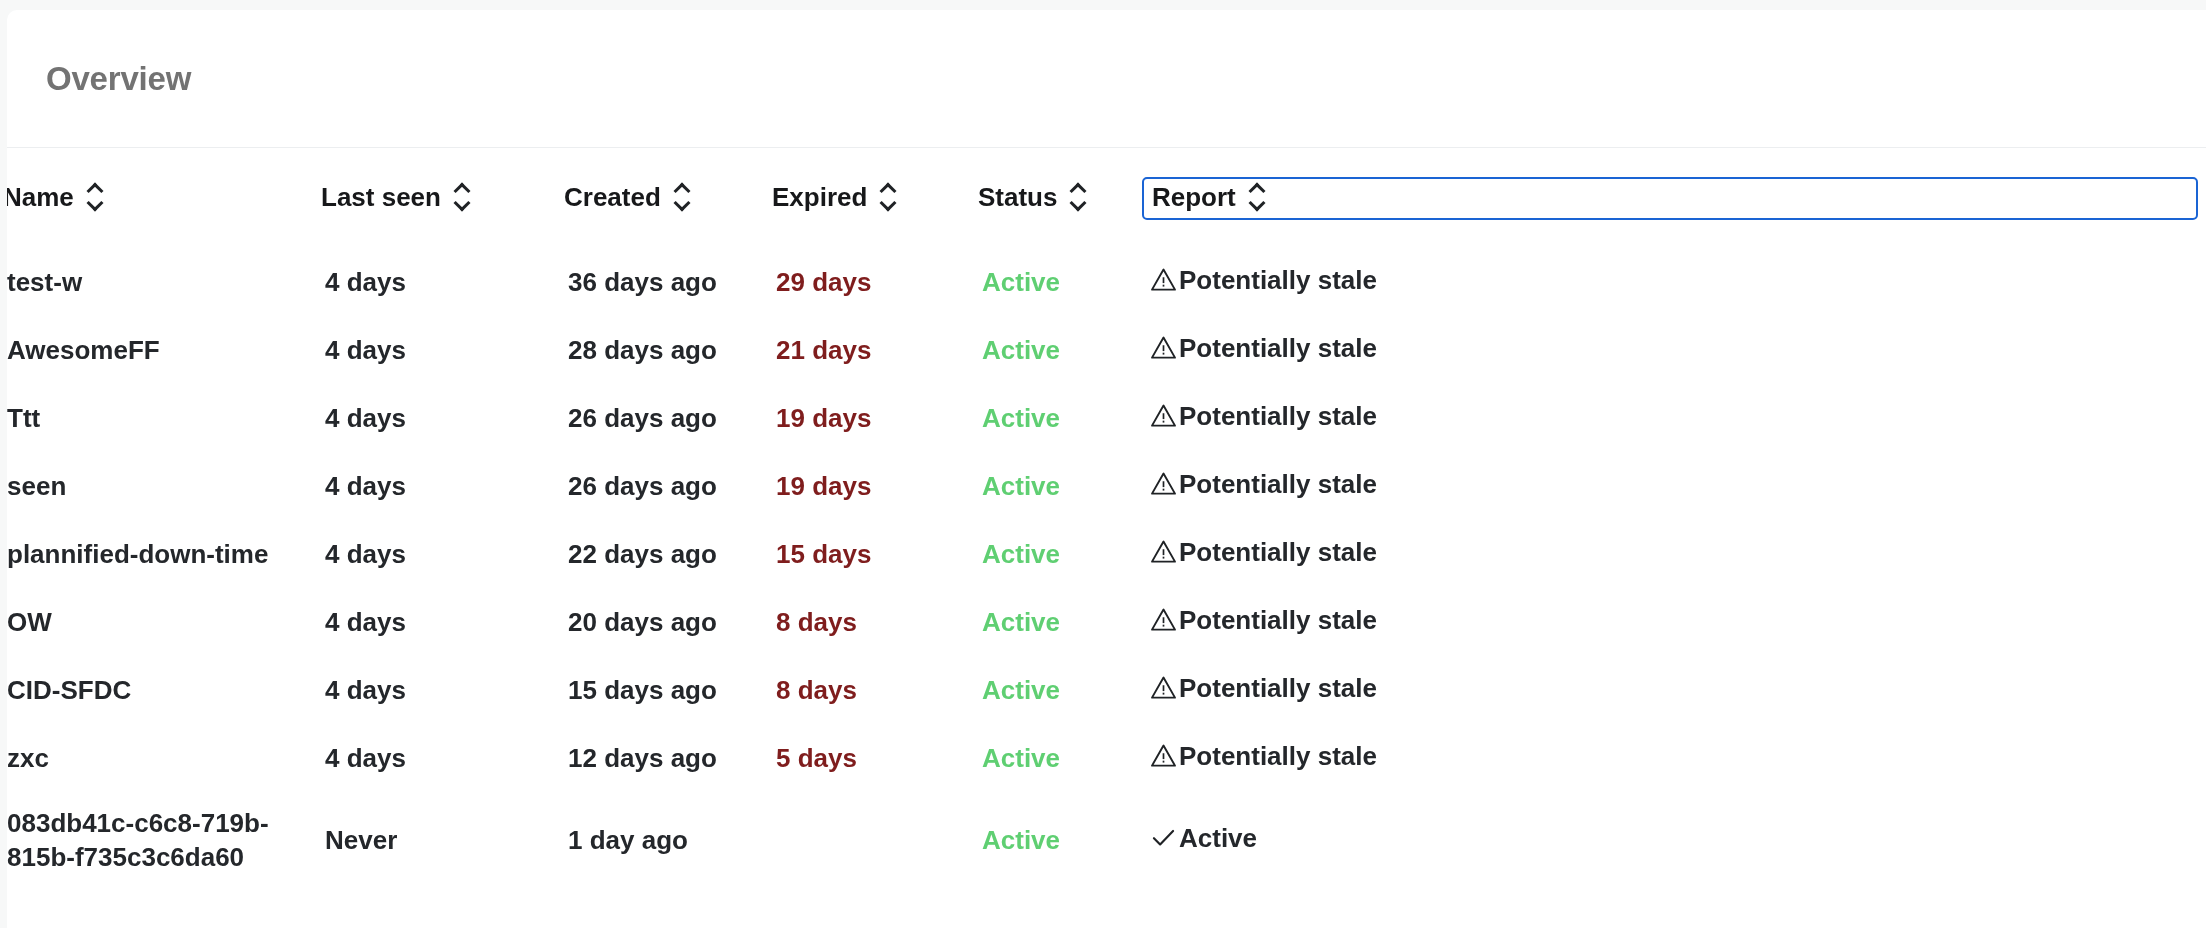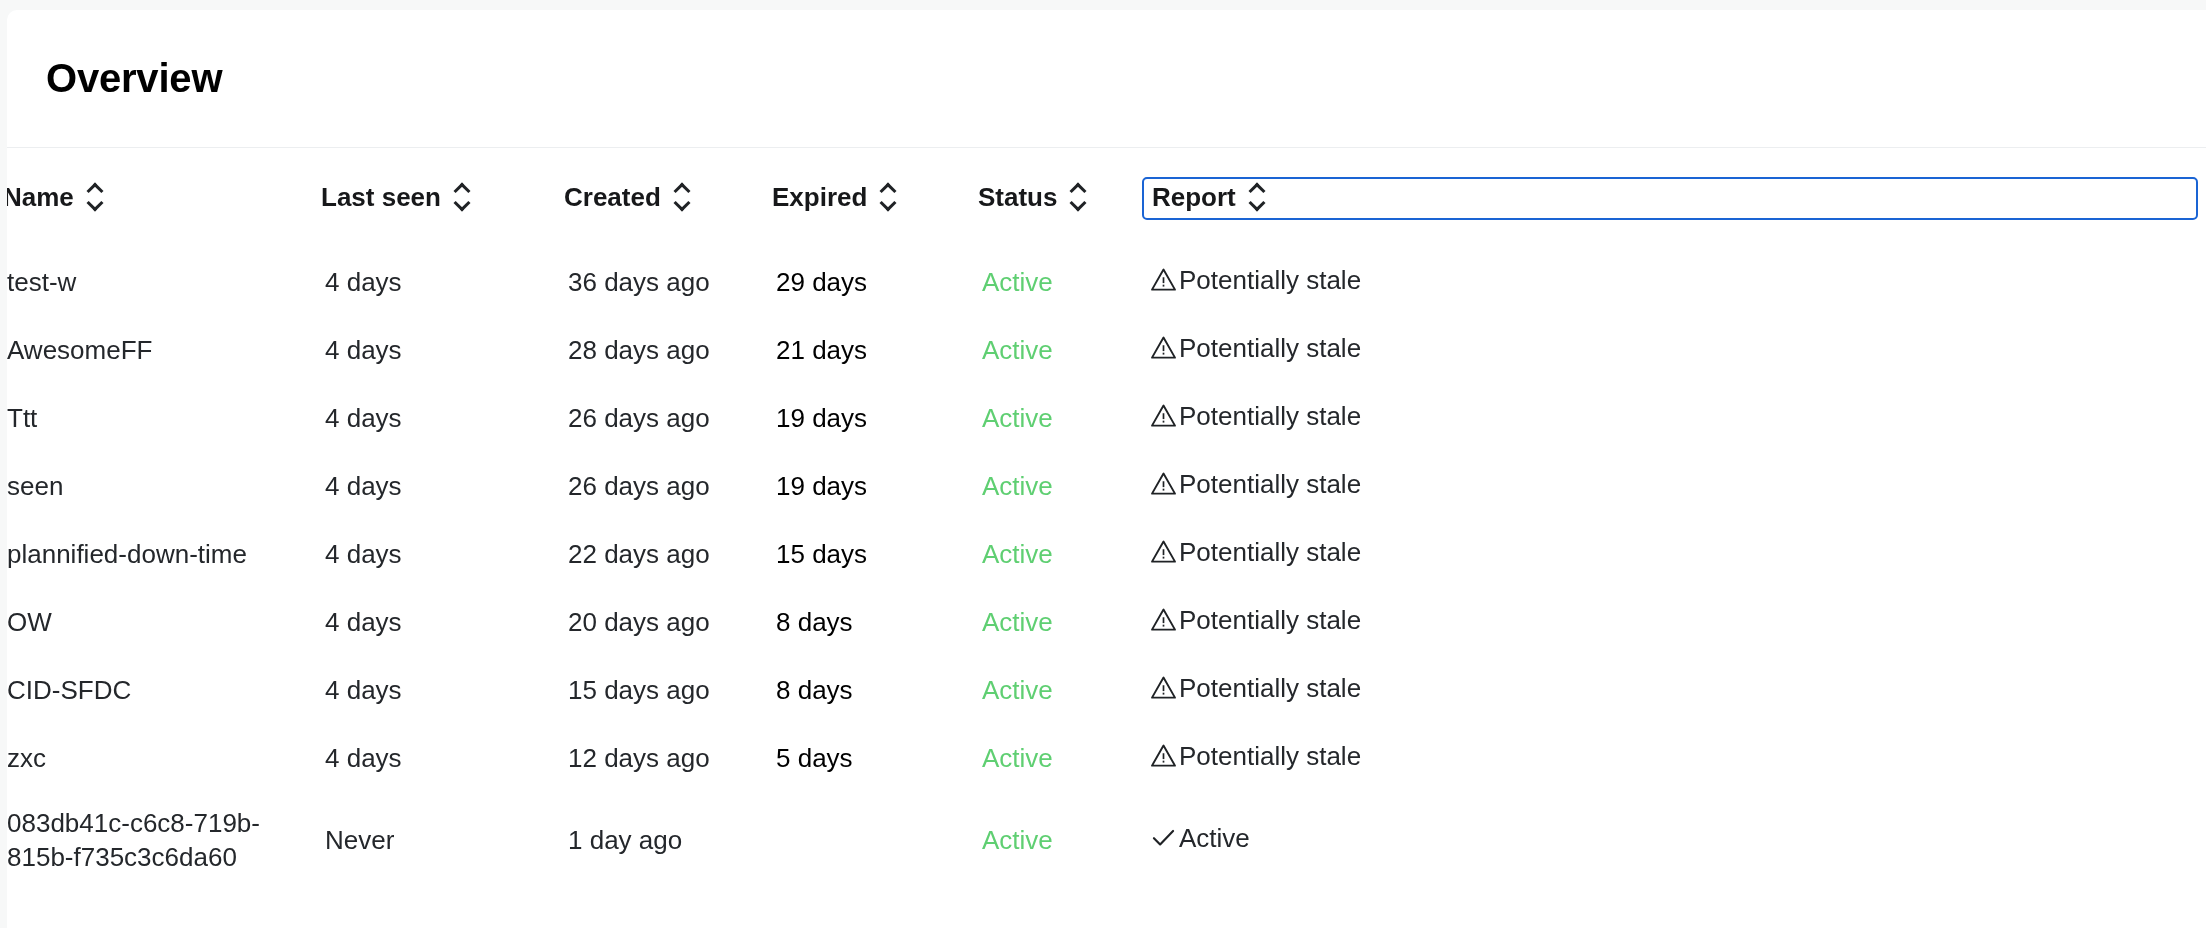--- a/index.html
+++ b/index.html
@@ -38,23 +38,23 @@
   .card-header {
     height: 138px;
     border-bottom: 1px solid #eceef0;
     box-sizing: border-box;
     display: flex;
     align-items: center;
     padding-left: 39px;
   }
 
   .card-title {
-    font-size: 40px;
+    font-size: 33px;
     font-weight: bold;
-    color: #000000;
+    color: #737373;
     letter-spacing: -0.2px;
   }
 
   
   .table-wrap {
     padding: 0;
   }
 
   table.grid {
     border-collapse: collapse;
@@ -131,39 +131,40 @@
     top: 3px;
     transform: rotate(45deg);
   }
   .sort-icon::after {
     bottom: 3px;
     transform: rotate(-135deg);
   }
 
   tbody tr {
     height: 68px;
+    font-weight: bold;
   }
   tbody tr.tall {
     height: 96px;
   }
 
   tbody td {
     padding-left: 39px;
     font-size: 26px;
     color: #24272b;
     line-height: 1.32;
   }
 
   td.name-cell .wrapper {
     display: block;
     max-width: 290px;
     word-break: break-word;
   }
 
-  td.expired  { color: #000000; }
+  td.expired  { color: #7f1d1d; }
   td.status   { color: #5fcf72; }
 
   td.report .report-inner {
     display: inline-flex;
     align-items: center;
     gap: 2px;
     white-space: nowrap;
     color: #24272b;
   }
 

